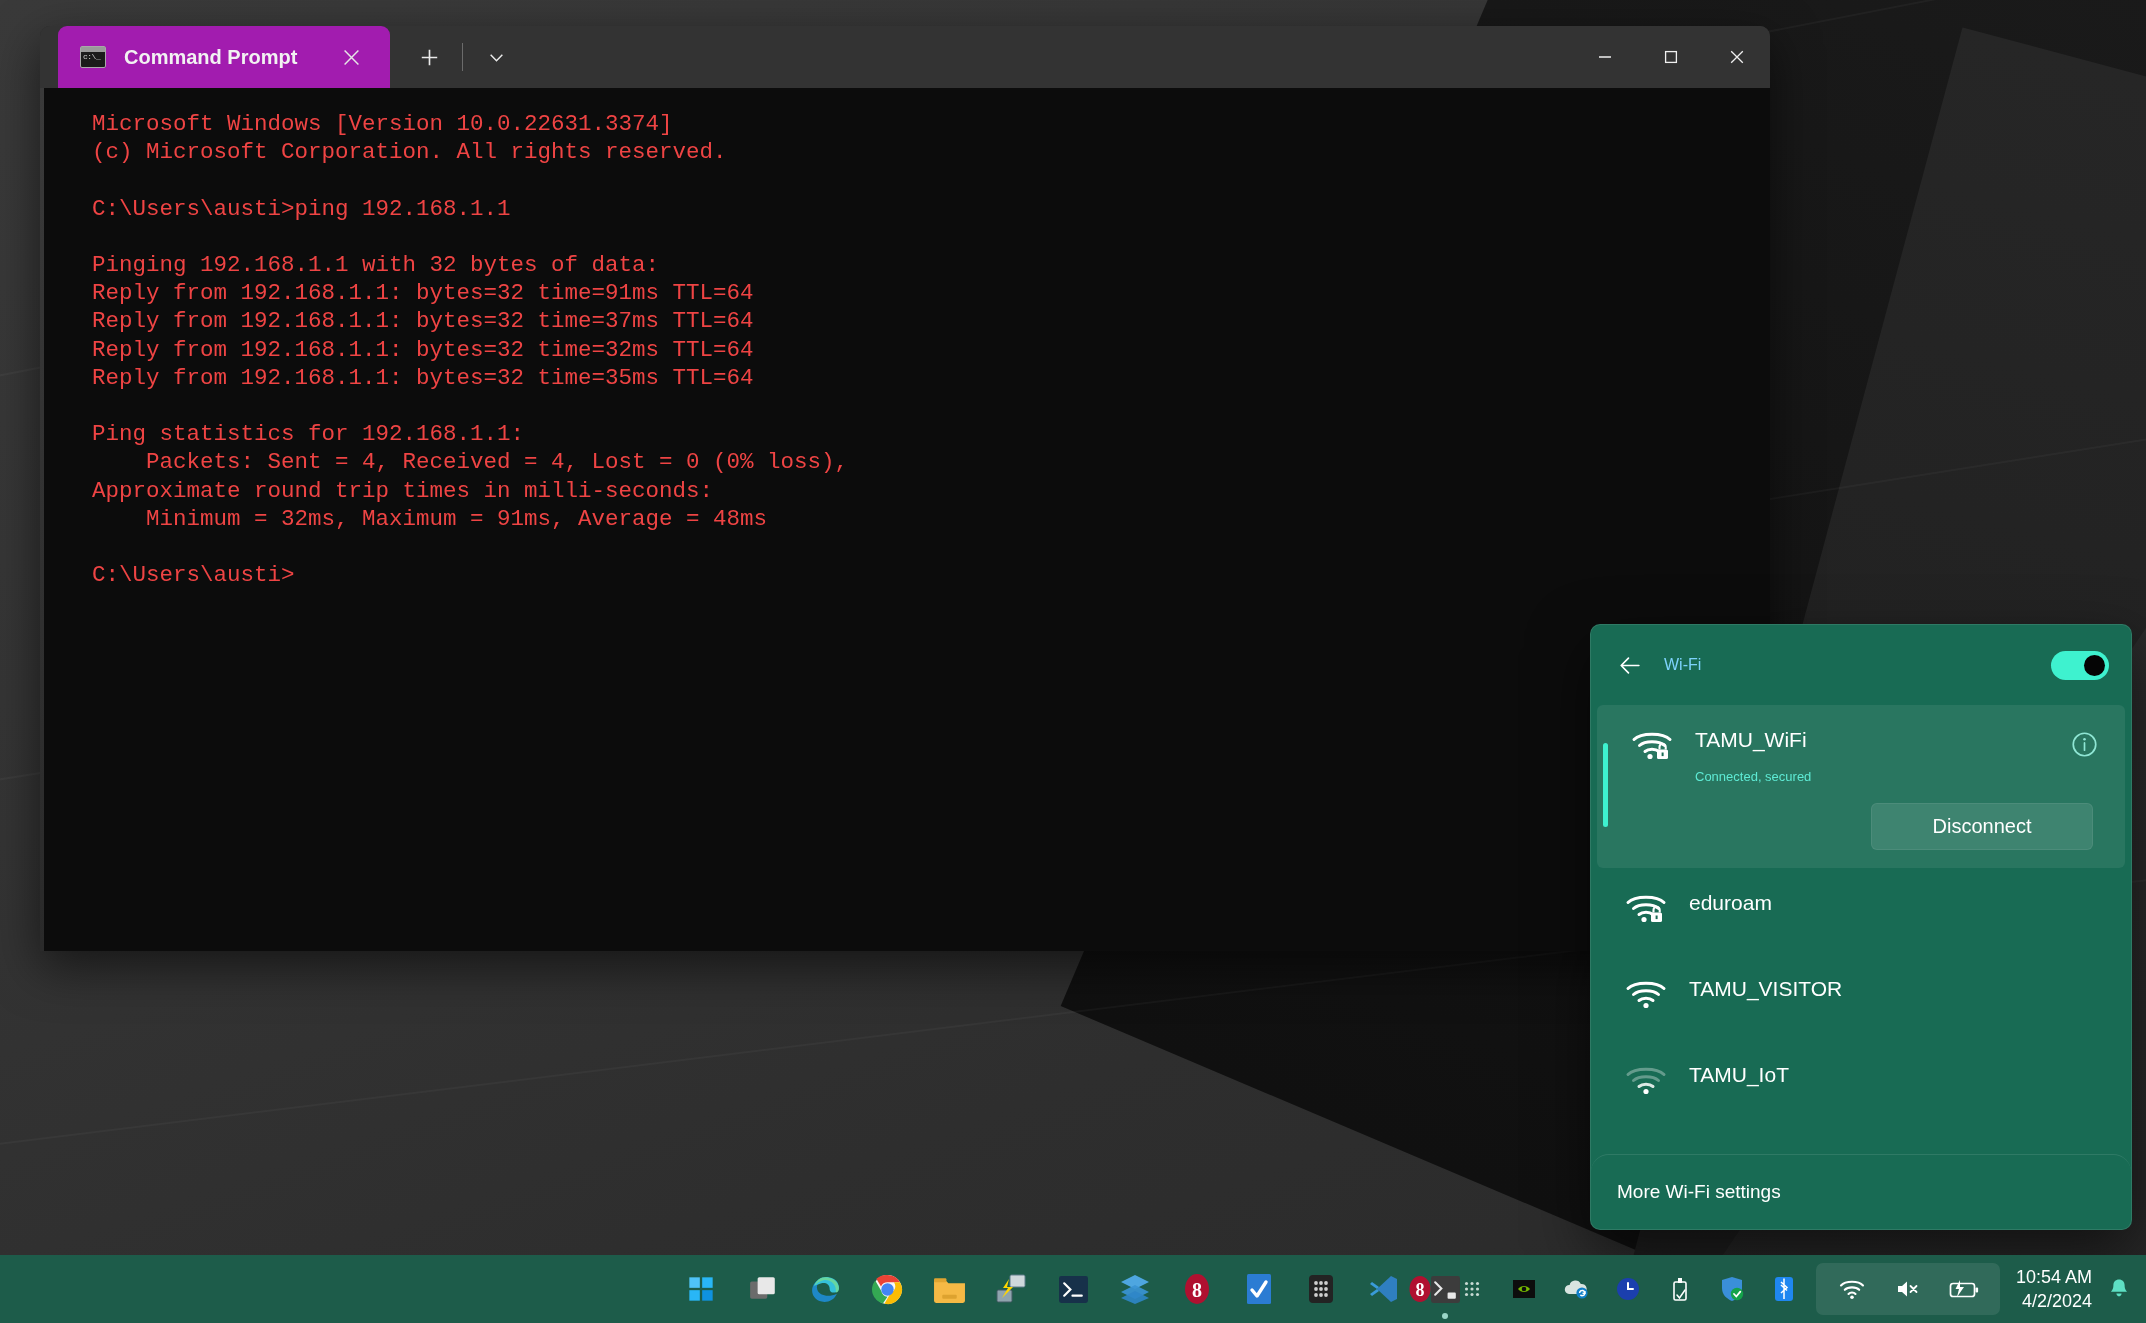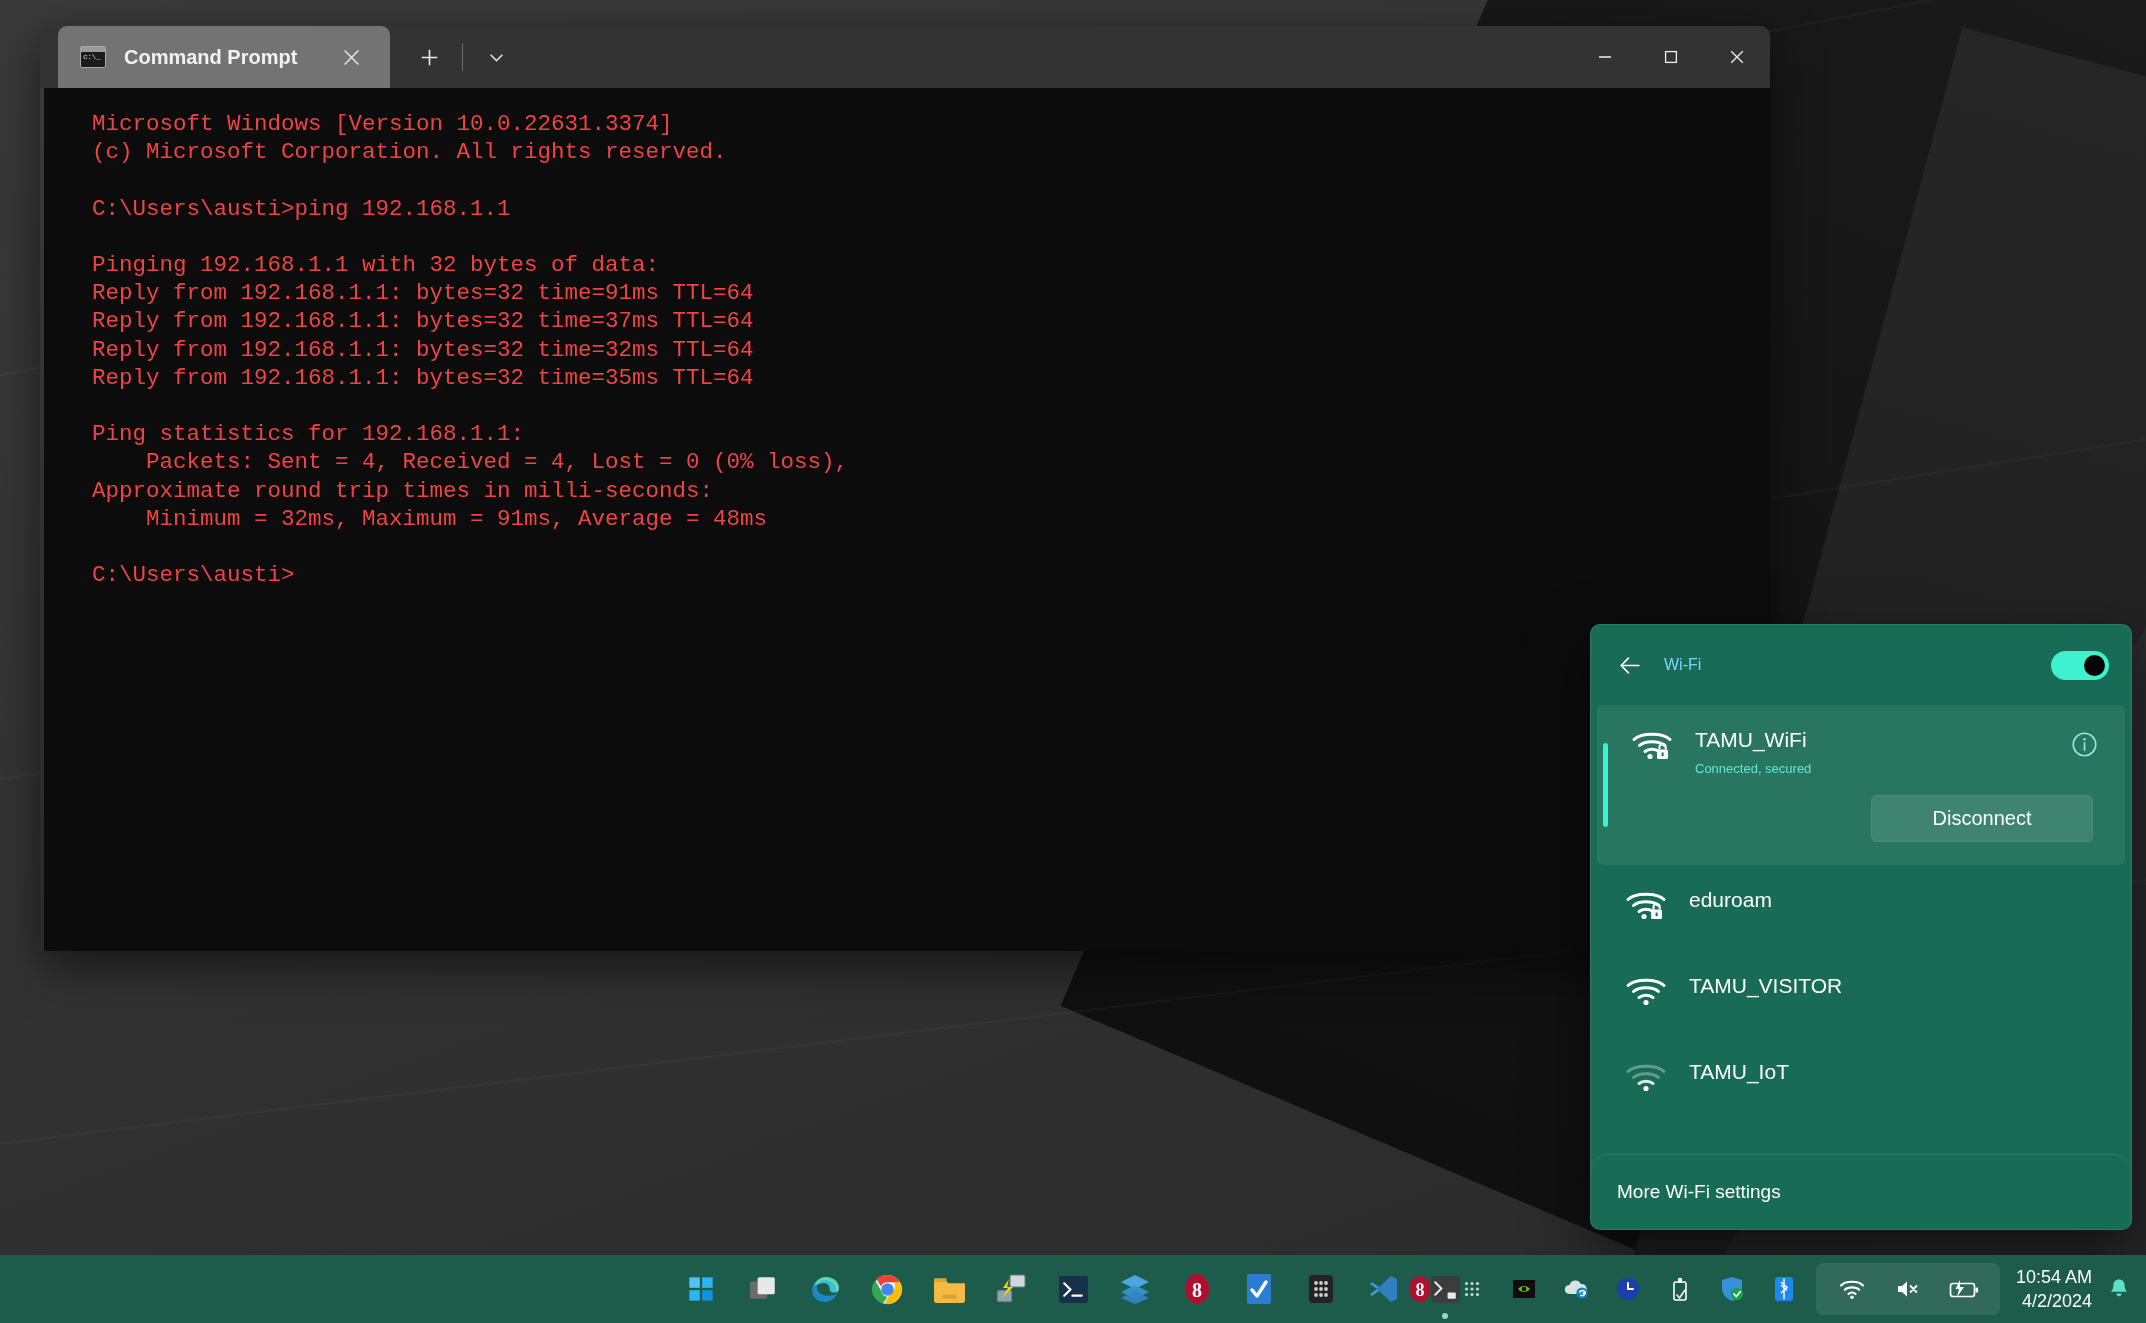--- a/index.html
+++ b/index.html
@@ -55,21 +55,21 @@
   }
   #titlebar {
     height:62px; flex:0 0 62px;
     background:#333333;
     display:flex; align-items:stretch;
     position:relative;
   }
   #tab-strip { display:flex; align-items:stretch; padding-left:18px; }
   #tab-active {
     display:flex; align-items:center; gap:18px;
-    background:#737373;
+    background:#a21caf;
     border-radius:9px 9px 0 0;
     padding:0 22px 0 22px;
     min-width:332px;
     height:62px;
     position:relative;
   }
   .tab-icon {
     width:26px; height:22px;
     border:1.5px solid #a8a8a8;
     background:#1b1b1b;
@@ -190,21 +190,21 @@
     flex-direction:column;
   }
   .net-top { display:flex; align-items:flex-start; width:100%; }
   .sel-bar {
     position:absolute; left:6px; top:38px;
     width:5px; height:84px; border-radius:3px;
     background:#3ef2cf;
   }
   .wifi-ico { width:42px; flex:0 0 42px; height:34px; position:relative; margin-right:22px; }
   .wifi-ico svg { width:42px; height:34px; display:block; }
-  .net-meta { flex:1 1 auto; display:flex; flex-direction:column; gap:4px; }
+  .net-meta { flex:1 1 auto; display:flex; flex-direction:column; gap:12px; }
   .net-name { font-size:21px; color:#ffffff; line-height:26px; }
   .net-status { font-size:13px; color:#5eead4; line-height:24px; }
   .info-btn {
     flex:0 0 auto; width:30px; height:30px; margin-top:2px;
     display:flex; align-items:center; justify-content:center;
   }
   .info-btn svg { width:27px; height:27px; }
   .net-actions { width:100%; display:flex; justify-content:flex-end; padding-top:14px; }
   #disconnect-btn {
     background:rgba(255,255,255,0.10);

